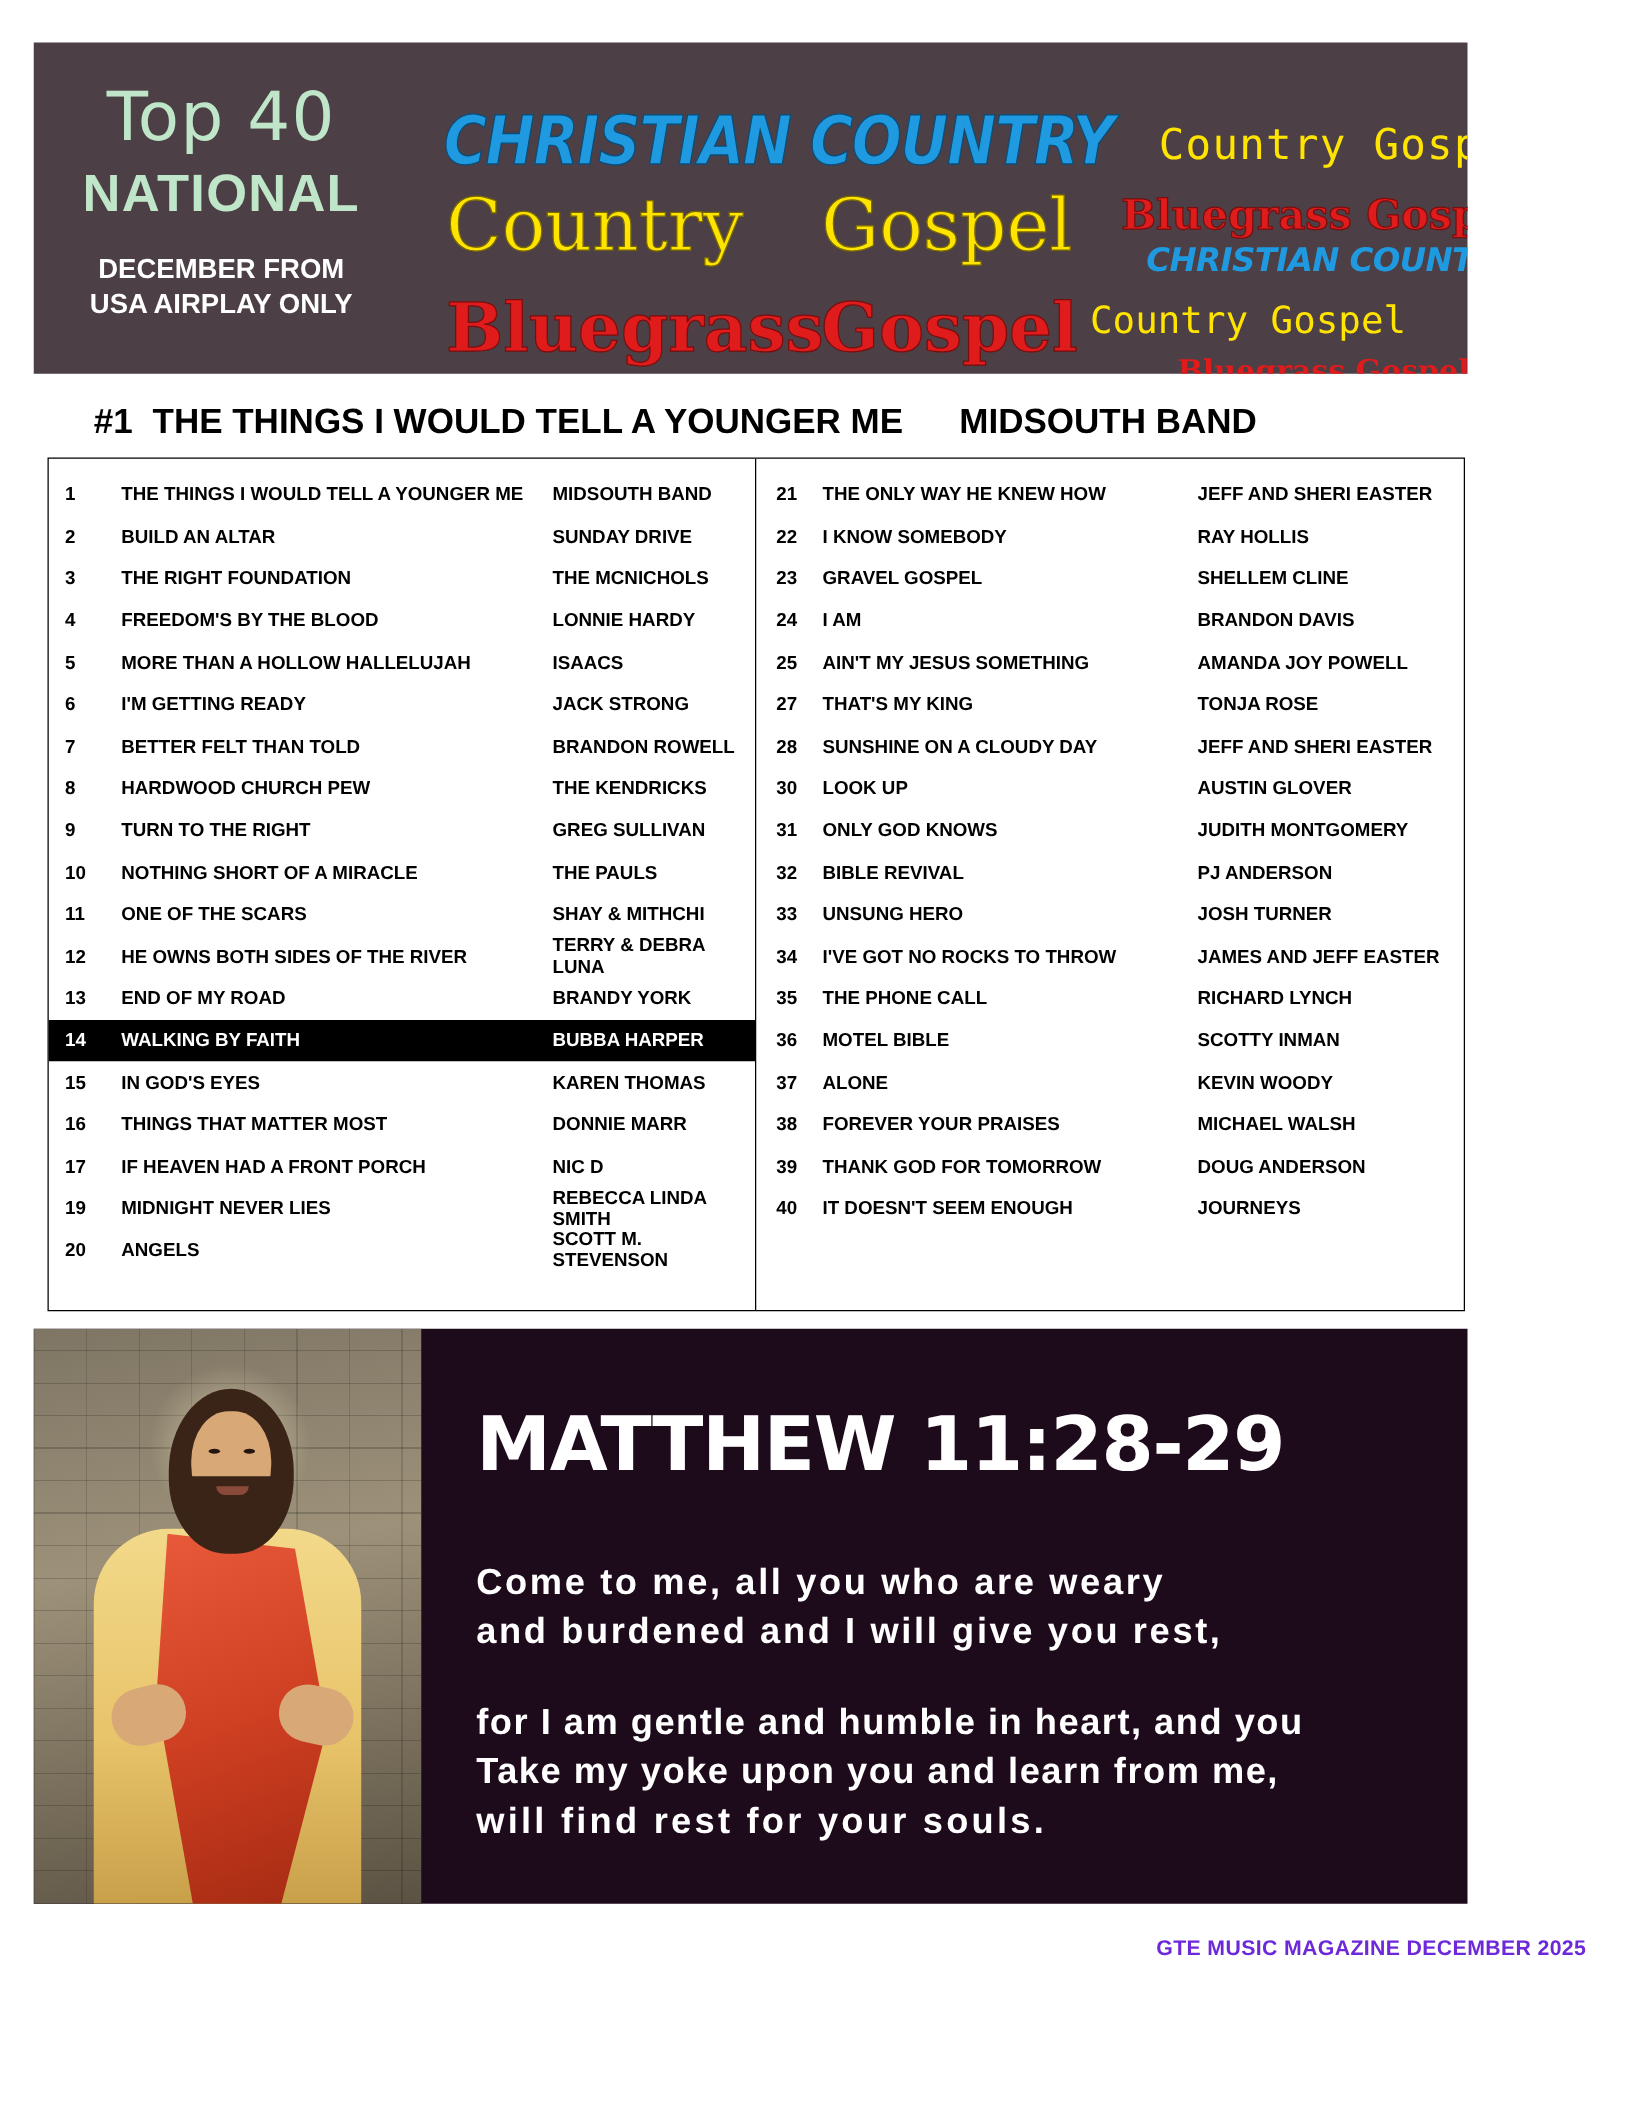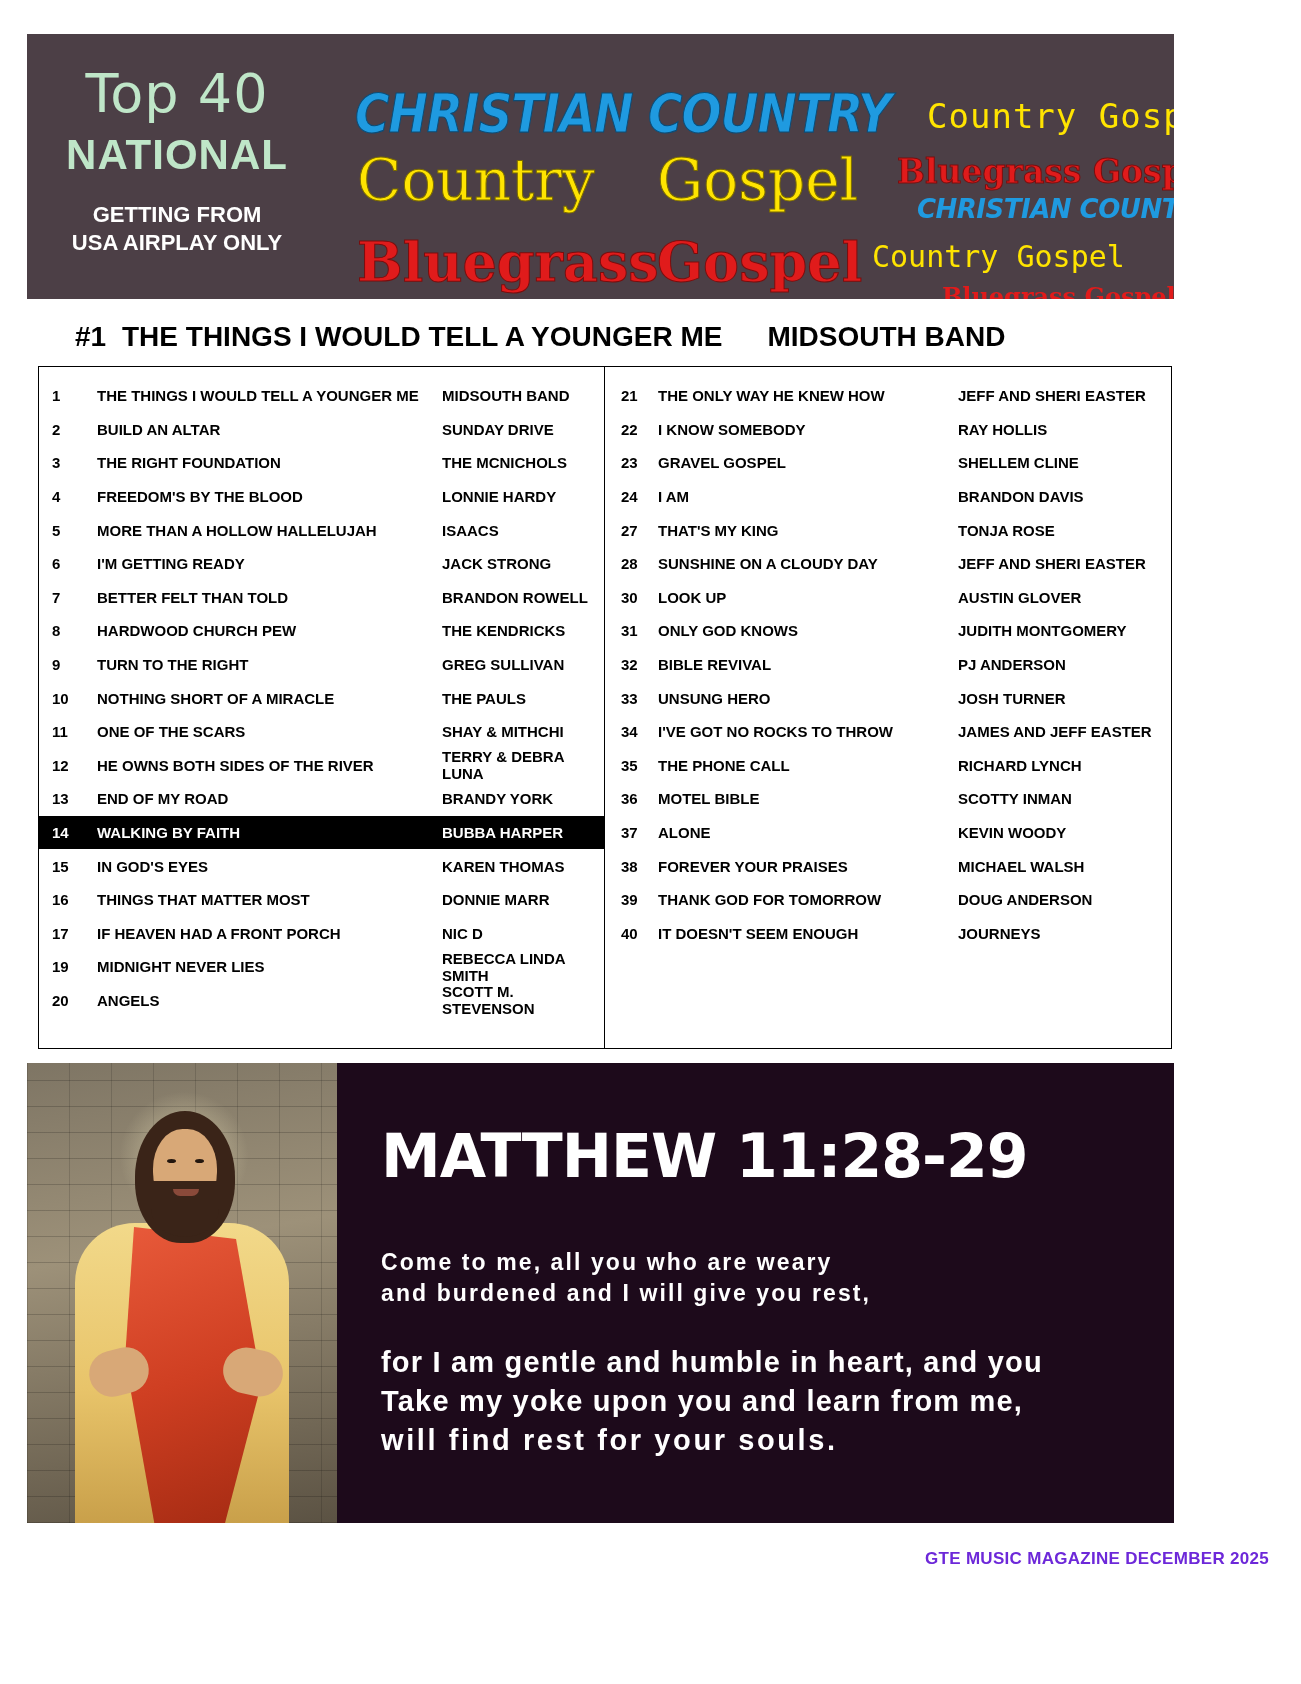--- a/index.html
+++ b/index.html
@@ -311,21 +311,21 @@
   .verse-ref {
     font-family: "DejaVu Sans", sans-serif;
     font-weight: bold;
     font-size: 60px;
     letter-spacing: -1px;
     margin: 28px 0 0 0;
   }
   .verse-p1 {
     font-family: "Liberation Sans", sans-serif;
     font-weight: bold;
-    font-size: 23px;
+    font-size: 29px;
     letter-spacing: 2.1px;
     line-height: 1.35;
     margin-top: 56px;
   }
   .verse-p2 {
     font-family: "Liberation Sans", sans-serif;
     font-weight: bold;
     font-size: 29px;
     letter-spacing: 1.2px;
     line-height: 1.35;
@@ -348,21 +348,21 @@
 </head>
 <body>
 
 <div class="page">
 
   <div class="masthead">
     <div class="mast-left">
       <div class="mast-top40">Top 40</div>
       <div class="mast-national">NATIONAL</div>
       <div class="mast-compiled">
-        <div>GETTING FROM</div>
+        <div>DECEMBER FROM</div>
         <div>USA AIRPLAY ONLY</div>
       </div>
     </div>
     <div class="mast-right">
       <div class="mw w-cc1">CHRISTIAN COUNTRY</div>
       <div class="mw w-cg1">Country Gospel</div>
       <div class="mw w-country">Country</div>
       <div class="mw w-gospel">Gospel</div>
       <div class="mw w-bg1">Bluegrass Gospel</div>
       <div class="mw w-cc2">CHRISTIAN COUNTRY</div>
@@ -490,20 +490,25 @@
         </div>
         <div class="row">
           <span class="r-num">23</span>
           <span class="r-title">GRAVEL GOSPEL</span>
           <span class="r-artist">SHELLEM CLINE</span>
         </div>
         <div class="row">
           <span class="r-num">24</span>
           <span class="r-title">I AM</span>
           <span class="r-artist">BRANDON DAVIS</span>
+        </div>
+        <div class="row">
+          <span class="r-num">25</span>
+          <span class="r-title">AIN'T MY JESUS SOMETHING</span>
+          <span class="r-artist">AMANDA JOY POWELL</span>
         </div>
         <div class="row">
           <span class="r-num">27</span>
           <span class="r-title">THAT'S MY KING</span>
           <span class="r-artist">TONJA ROSE</span>
         </div>
         <div class="row">
           <span class="r-num">28</span>
           <span class="r-title">SUNSHINE ON A CLOUDY DAY</span>
           <span class="r-artist">JEFF AND SHERI EASTER</span>

